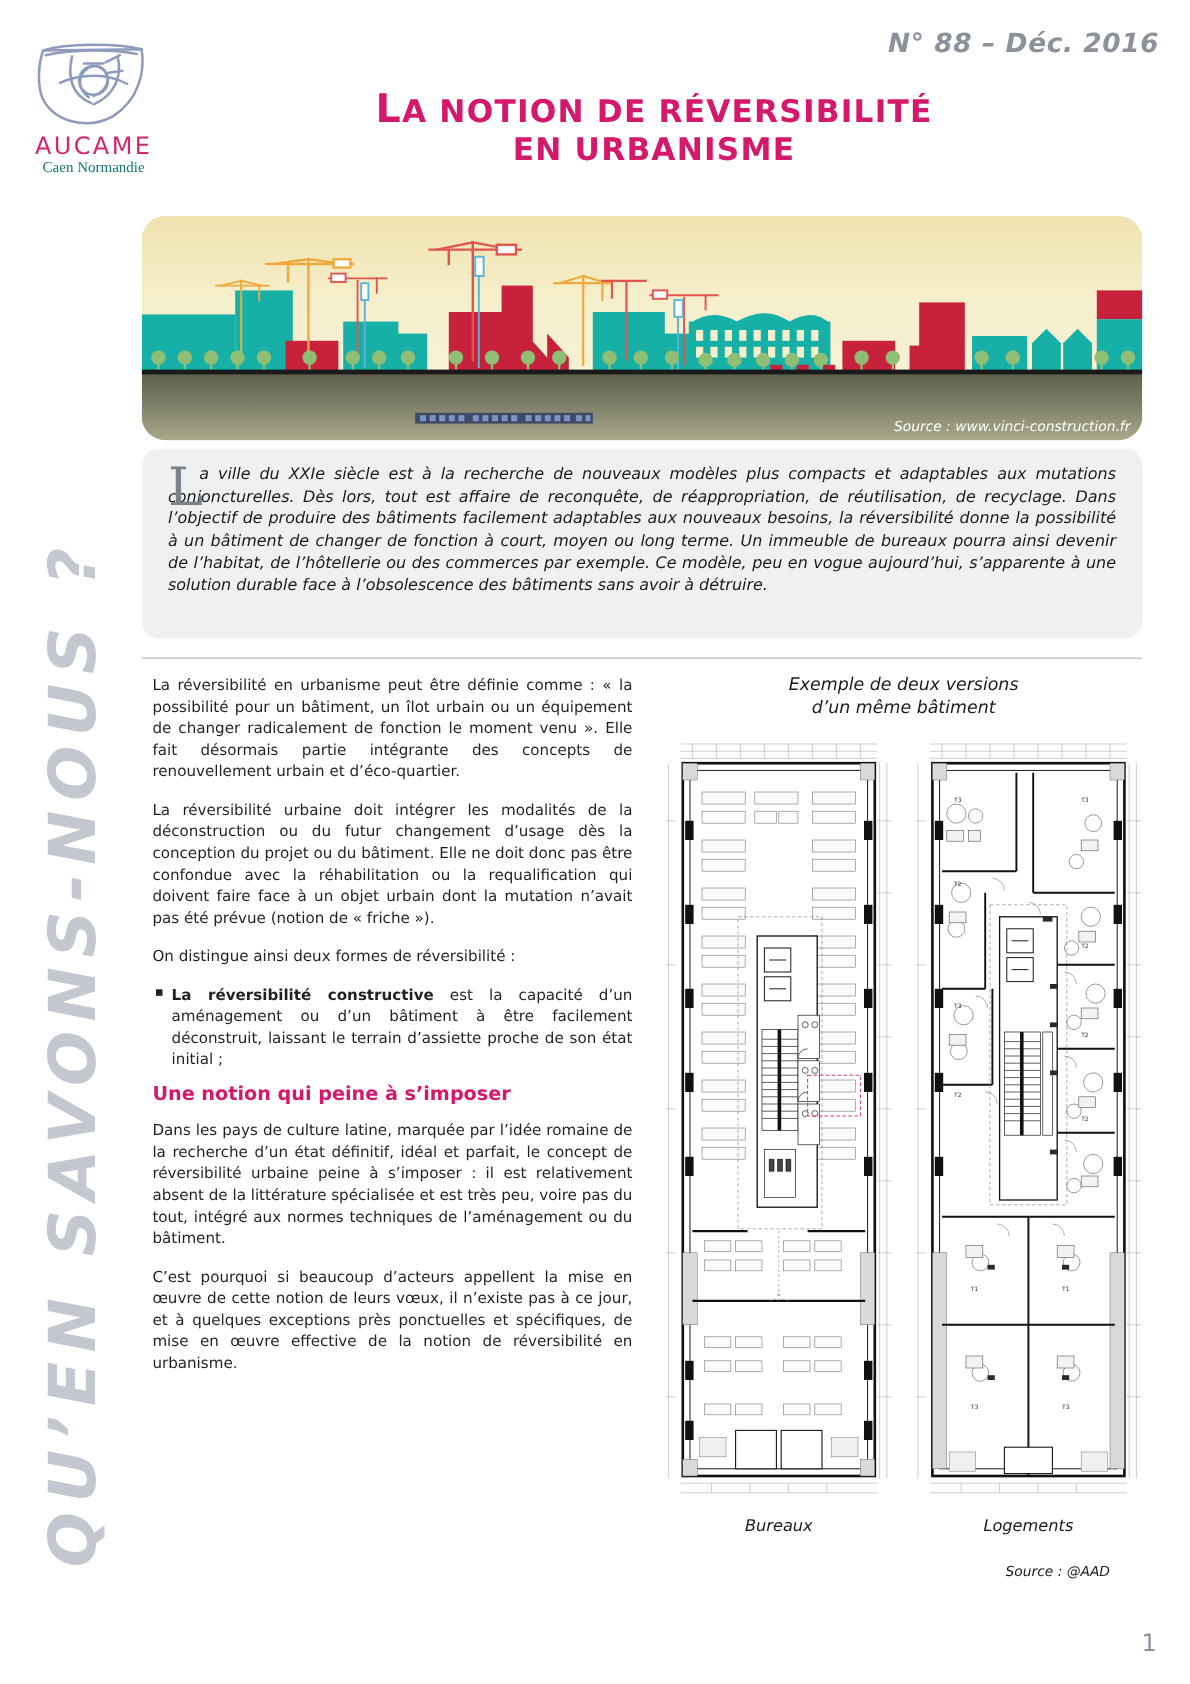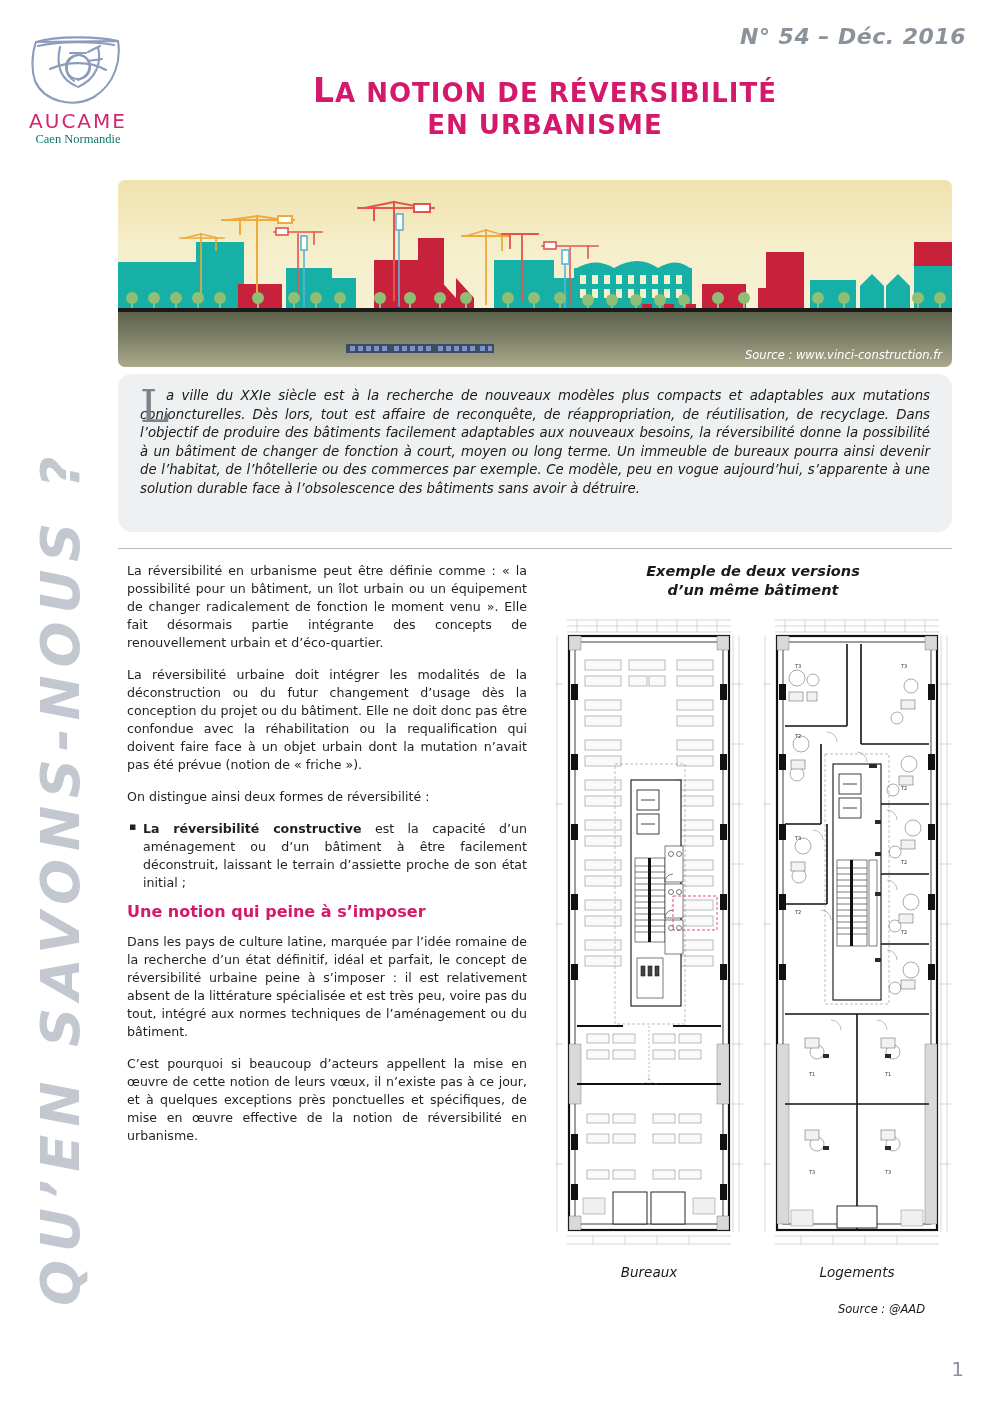--- a/index.html
+++ b/index.html
@@ -83,21 +83,21 @@
     line-height: 1.16;
   }
   #doc-title .l1, #doc-title .l2 { display: block; font-size: 26px; letter-spacing: 1px; }
   #doc-title .cap { font-size: 33px; }
 
   
   #banner {
     position: absolute;
     left: 118px; top: 180px;
     width: 834px; height: 187px;
-    border-radius: 7px;
+    border-radius: 20px;
     overflow: hidden;
   }
   #banner svg { display: block; }
   #banner-source {
     position: absolute;
     right: 10px; bottom: 5px;
     font-family: "DejaVu Sans", sans-serif;
     font-style: italic;
     font-size: 11.5px;
     color: #ffffff;
@@ -193,21 +193,21 @@
     left: 2px; top: -1px;
     font-size: 11px;
     color: #231f20;
   }
   ul.bullets li b { font-weight: bold; }
 
   
   #fig-title {
     font-family: "DejaVu Sans", sans-serif;
     font-style: italic;
-    font-weight: bold;
+    font-weight: normal;
     font-size: 14.5px;
     color: #1a1a1a;
     text-align: center;
     line-height: 1.3;
     margin-bottom: 14px;
   }
   #plans { display: flex; justify-content: space-between; }
   .plan-wrap { width: 192px; }
   .plan-wrap svg { display: block; width: 192px; height: 640px; }
   .plan-caption {
@@ -258,21 +258,21 @@
       <path d="M55 22 C 68 26, 66 42, 52 47"></path>
       <path d="M44 20 L 60 20"></path>
       <path d="M62 19 L 74 13"></path>
       <path d="M62 28 L 76 26"></path>
     </g>
   </svg>
   <div id="logo-name">AUCAME</div>
   <div id="logo-sub">Caen Normandie</div>
 </div>
 
-<div id="issue-line">N° 54 – Déc. 2016</div>
+<div id="issue-line">N° 88 – Déc. 2016</div>
 
 <div id="doc-title">
   <span class="l1"><span class="cap">L</span><span>A NOTION DE RÉVERSIBILITÉ</span></span>
   <span class="l2">EN URBANISME</span>
 </div>
 
 <div id="banner">
   <svg width="834" height="187" viewBox="0 0 834 187">
     <defs>
       <linearGradient id="skyg" x1="0" y1="0" x2="0" y2="1">

